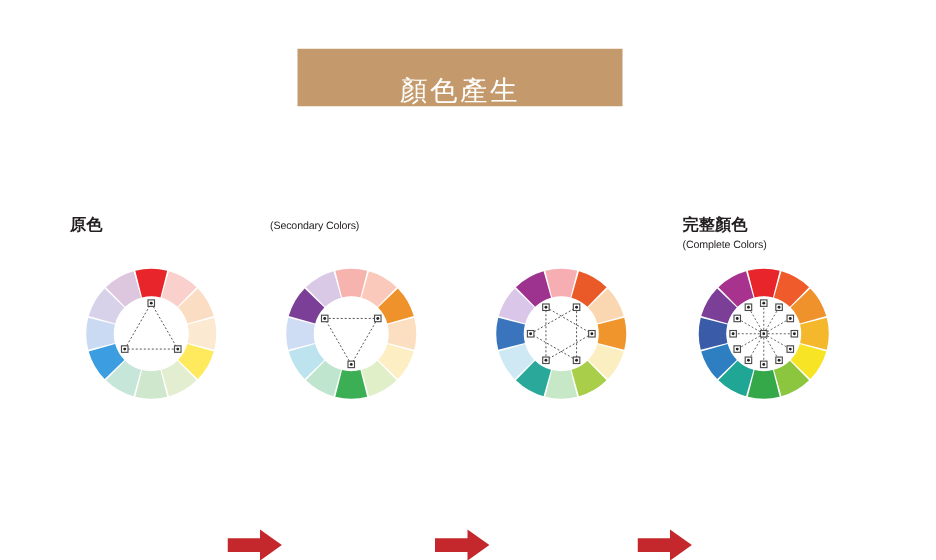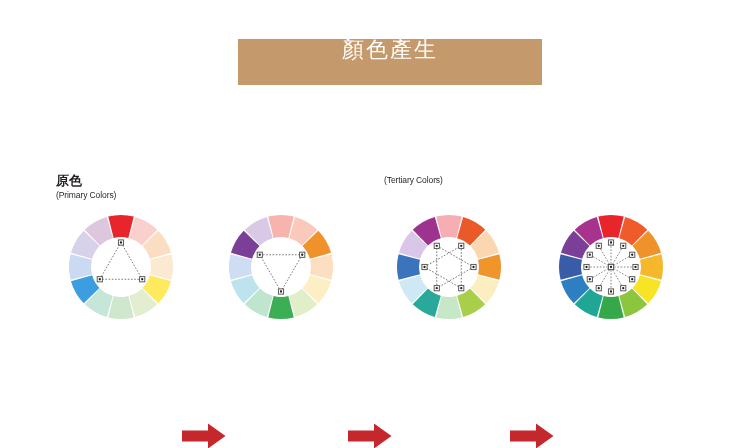--- a/index.html
+++ b/index.html
@@ -14,25 +14,25 @@
     overflow: hidden;
     font-family: "Liberation Sans", "DejaVu Sans", sans-serif;
     color: #231f20;
   }
 
   
   #title-banner {
     position: absolute;
     left: 238px;
     top: 39px;
-    width: 304px;
+    width: 260px;
     height: 46px;
     background: #c49a6c;
     display: flex;
-    align-items: flex-start;
+    align-items: flex-end;
     justify-content: center;
   }
   #title-banner .title-text {
     color: #ffffff;
     font-size: 22px;
     letter-spacing: 2px;
     line-height: 1;
     font-family: "DejaVu Sans", "Liberation Sans", sans-serif;
   }
 
@@ -105,21 +105,20 @@
 
 <div id="title-banner">
   <span class="title-text">顏色產生</span>
 </div>
 
 <div id="stage">
 
   <div class="stage-item s0">
     <div class="stage-label">
       <span class="label-cn">原色</span>
-      <span class="label-en">(Primary Colors)</span>
     </div>
     <div class="wheel-holder">
         <svg width="108" height="110" viewBox="0 0 108 110">
           <path d="M 41.24401593430226 4.58884180545278 A 52 52 0 0 1 66.75598406569775 4.58884180545278 L 61.359221576364085 25.916639503145834 A 30 30 0 0 0 46.64077842363592 25.916639503145834 Z" fill="#e8252a"></path>
           <path d="M 68.15857284610986 4.964664336477156 A 52 52 0 0 1 90.25258534843736 17.720648402174902 L 74.91495308563694 33.49268177048552 A 30 30 0 0 0 62.16840741121723 26.13346019412144 Z" fill="#f9d0cb"></path>
           <path d="M 91.2793515978251 18.747414651562643 A 52 52 0 0 1 104.03533566352284 40.84142715389014 L 82.86653980587856 46.83159258878277 A 30 30 0 0 0 75.50731822951448 34.08504691436306 Z" fill="#fbddc4"></path>
           <path d="M 104.41115819454723 42.24401593430226 A 52 52 0 0 1 104.41115819454723 67.75598406569773 L 83.08336049685417 62.35922157636408 A 30 30 0 0 0 83.08336049685417 47.64077842363592 Z" fill="#fbe9d1"></path>
           <path d="M 104.03533566352284 69.15857284610986 A 52 52 0 0 1 91.27935159782511 91.25258534843735 L 75.50731822951448 75.91495308563694 A 30 30 0 0 0 82.86653980587856 63.16840741121723 Z" fill="#ffe95c"></path>
           <path d="M 90.25258534843735 92.27935159782511 A 52 52 0 0 1 68.15857284610988 105.03533566352283 L 62.16840741121723 83.86653980587856 A 30 30 0 0 0 74.91495308563694 76.50731822951448 Z" fill="#e3edd0"></path>
           <path d="M 66.75598406569772 105.41115819454723 A 52 52 0 0 1 41.24401593430228 105.41115819454723 L 46.640778423635936 84.08336049685417 A 30 30 0 0 0 61.35922157636407 84.08336049685417 Z" fill="#cfe7cd"></path>
@@ -137,20 +136,21 @@
           <rect x="72.61762239271876" y="64.65" width="5.2" height="5.2" fill="#ffffff" stroke="#4a4a4a" stroke-width="0.9"></rect>
           <circle cx="75.21762239271875" cy="67.25" r="1.15" fill="#222"></circle>
           <rect x="30.182377607281246" y="64.65" width="5.2" height="5.2" fill="#ffffff" stroke="#4a4a4a" stroke-width="0.9"></rect>
           <circle cx="32.78237760728125" cy="67.25" r="1.15" fill="#222"></circle>
         </svg>
       </div>
   </div>
 
   <div class="stage-item s1">
     <div class="stage-label">
+      <span class="label-en">(Secondary Colors)</span>
     </div>
     <div class="wheel-holder">
         <svg width="108" height="110" viewBox="0 0 108 110">
           <path d="M 41.24401593430226 4.58884180545278 A 52 52 0 0 1 66.75598406569775 4.58884180545278 L 61.359221576364085 25.916639503145834 A 30 30 0 0 0 46.64077842363592 25.916639503145834 Z" fill="#f7b4ae"></path>
           <path d="M 68.15857284610986 4.964664336477156 A 52 52 0 0 1 90.25258534843736 17.720648402174902 L 74.91495308563694 33.49268177048552 A 30 30 0 0 0 62.16840741121723 26.13346019412144 Z" fill="#fbc9bc"></path>
           <path d="M 91.2793515978251 18.747414651562643 A 52 52 0 0 1 104.03533566352284 40.84142715389014 L 82.86653980587856 46.83159258878277 A 30 30 0 0 0 75.50731822951448 34.08504691436306 Z" fill="#f0922b"></path>
           <path d="M 104.41115819454723 42.24401593430226 A 52 52 0 0 1 104.41115819454723 67.75598406569773 L 83.08336049685417 62.35922157636408 A 30 30 0 0 0 83.08336049685417 47.64077842363592 Z" fill="#fbdfc0"></path>
           <path d="M 104.03533566352284 69.15857284610986 A 52 52 0 0 1 91.27935159782511 91.25258534843735 L 75.50731822951448 75.91495308563694 A 30 30 0 0 0 82.86653980587856 63.16840741121723 Z" fill="#fdeec4"></path>
           <path d="M 90.25258534843735 92.27935159782511 A 52 52 0 0 1 68.15857284610988 105.03533566352283 L 62.16840741121723 83.86653980587856 A 30 30 0 0 0 74.91495308563694 76.50731822951448 Z" fill="#e0efc8"></path>
           <path d="M 66.75598406569772 105.41115819454723 A 52 52 0 0 1 41.24401593430228 105.41115819454723 L 46.640778423635936 84.08336049685417 A 30 30 0 0 0 61.35922157636407 84.08336049685417 Z" fill="#3cae54"></path>
@@ -168,21 +168,20 @@
           <rect x="51.4" y="76.9" width="5.2" height="5.2" fill="#ffffff" stroke="#4a4a4a" stroke-width="0.9"></rect>
           <circle cx="54" cy="79.5" r="1.15" fill="#222"></circle>
           <rect x="30.182377607281254" y="40.15" width="5.2" height="5.2" fill="#ffffff" stroke="#4a4a4a" stroke-width="0.9"></rect>
           <circle cx="32.782377607281255" cy="42.75" r="1.15" fill="#222"></circle>
         </svg>
       </div>
   </div>
 
   <div class="stage-item s2">
     <div class="stage-label">
-      <span class="label-en">(Tertiary Colors)</span>
     </div>
     <div class="wheel-holder">
         <svg width="108" height="110" viewBox="0 0 108 110">
           <path d="M 41.24401593430226 4.58884180545278 A 52 52 0 0 1 66.75598406569775 4.58884180545278 L 61.359221576364085 25.916639503145834 A 30 30 0 0 0 46.64077842363592 25.916639503145834 Z" fill="#f6aeb3"></path>
           <path d="M 68.15857284610986 4.964664336477156 A 52 52 0 0 1 90.25258534843736 17.720648402174902 L 74.91495308563694 33.49268177048552 A 30 30 0 0 0 62.16840741121723 26.13346019412144 Z" fill="#ea5a28"></path>
           <path d="M 91.2793515978251 18.747414651562643 A 52 52 0 0 1 104.03533566352284 40.84142715389014 L 82.86653980587856 46.83159258878277 A 30 30 0 0 0 75.50731822951448 34.08504691436306 Z" fill="#fbd7b1"></path>
           <path d="M 104.41115819454723 42.24401593430226 A 52 52 0 0 1 104.41115819454723 67.75598406569773 L 83.08336049685417 62.35922157636408 A 30 30 0 0 0 83.08336049685417 47.64077842363592 Z" fill="#f0952c"></path>
           <path d="M 104.03533566352284 69.15857284610986 A 52 52 0 0 1 91.27935159782511 91.25258534843735 L 75.50731822951448 75.91495308563694 A 30 30 0 0 0 82.86653980587856 63.16840741121723 Z" fill="#fbeec0"></path>
           <path d="M 90.25258534843735 92.27935159782511 A 52 52 0 0 1 68.15857284610988 105.03533566352283 L 62.16840741121723 83.86653980587856 A 30 30 0 0 0 74.91495308563694 76.50731822951448 Z" fill="#a9ce4a"></path>
           <path d="M 66.75598406569772 105.41115819454723 A 52 52 0 0 1 41.24401593430228 105.41115819454723 L 46.640778423635936 84.08336049685417 A 30 30 0 0 0 61.35922157636407 84.08336049685417 Z" fill="#c6e8c6"></path>
@@ -208,20 +207,24 @@
           <circle cx="41.75000000000001" cy="76.21762239271875" r="1.15" fill="#222"></circle>
           <rect x="26.9" y="52.4" width="5.2" height="5.2" fill="#ffffff" stroke="#4a4a4a" stroke-width="0.9"></rect>
           <circle cx="29.5" cy="55" r="1.15" fill="#222"></circle>
           <rect x="39.149999999999984" y="31.18237760728126" width="5.2" height="5.2" fill="#ffffff" stroke="#4a4a4a" stroke-width="0.9"></rect>
           <circle cx="41.749999999999986" cy="33.78237760728126" r="1.15" fill="#222"></circle>
         </svg>
       </div>
   </div>
 
   <div class="stage-item s3">
+    <div class="stage-label">
+      <span class="label-cn">完整顏色</span>
+      <span class="label-en">(Complete Colors)</span>
+    </div>
     <div class="wheel-holder">
         <svg width="108" height="110" viewBox="0 0 108 110">
           <path d="M 41.24401593430226 4.58884180545278 A 52 52 0 0 1 66.75598406569775 4.58884180545278 L 61.359221576364085 25.916639503145834 A 30 30 0 0 0 46.64077842363592 25.916639503145834 Z" fill="#e8252a"></path>
           <path d="M 68.15857284610986 4.964664336477156 A 52 52 0 0 1 90.25258534843736 17.720648402174902 L 74.91495308563694 33.49268177048552 A 30 30 0 0 0 62.16840741121723 26.13346019412144 Z" fill="#ef5b2b"></path>
           <path d="M 91.2793515978251 18.747414651562643 A 52 52 0 0 1 104.03533566352284 40.84142715389014 L 82.86653980587856 46.83159258878277 A 30 30 0 0 0 75.50731822951448 34.08504691436306 Z" fill="#f0922b"></path>
           <path d="M 104.41115819454723 42.24401593430226 A 52 52 0 0 1 104.41115819454723 67.75598406569773 L 83.08336049685417 62.35922157636408 A 30 30 0 0 0 83.08336049685417 47.64077842363592 Z" fill="#f5b72c"></path>
           <path d="M 104.03533566352284 69.15857284610986 A 52 52 0 0 1 91.27935159782511 91.25258534843735 L 75.50731822951448 75.91495308563694 A 30 30 0 0 0 82.86653980587856 63.16840741121723 Z" fill="#f7e425"></path>
           <path d="M 90.25258534843735 92.27935159782511 A 52 52 0 0 1 68.15857284610988 105.03533566352283 L 62.16840741121723 83.86653980587856 A 30 30 0 0 0 74.91495308563694 76.50731822951448 Z" fill="#8cc63f"></path>
           <path d="M 66.75598406569772 105.41115819454723 A 52 52 0 0 1 41.24401593430228 105.41115819454723 L 46.640778423635936 84.08336049685417 A 30 30 0 0 0 61.35922157636407 84.08336049685417 Z" fill="#35a949"></path>
           <path d="M 39.84142715389013 105.03533566352283 A 52 52 0 0 1 17.74741465156265 92.27935159782511 L 33.08504691436306 76.50731822951448 A 30 30 0 0 0 45.83159258878277 83.86653980587856 Z" fill="#1fa695"></path>

